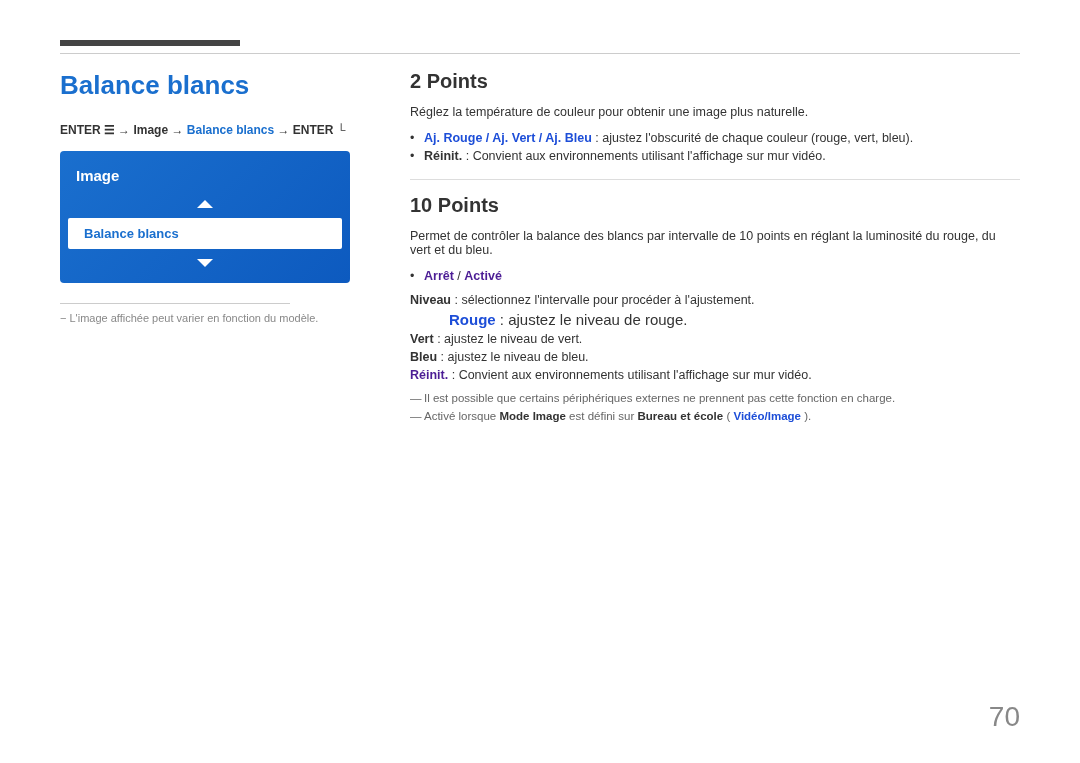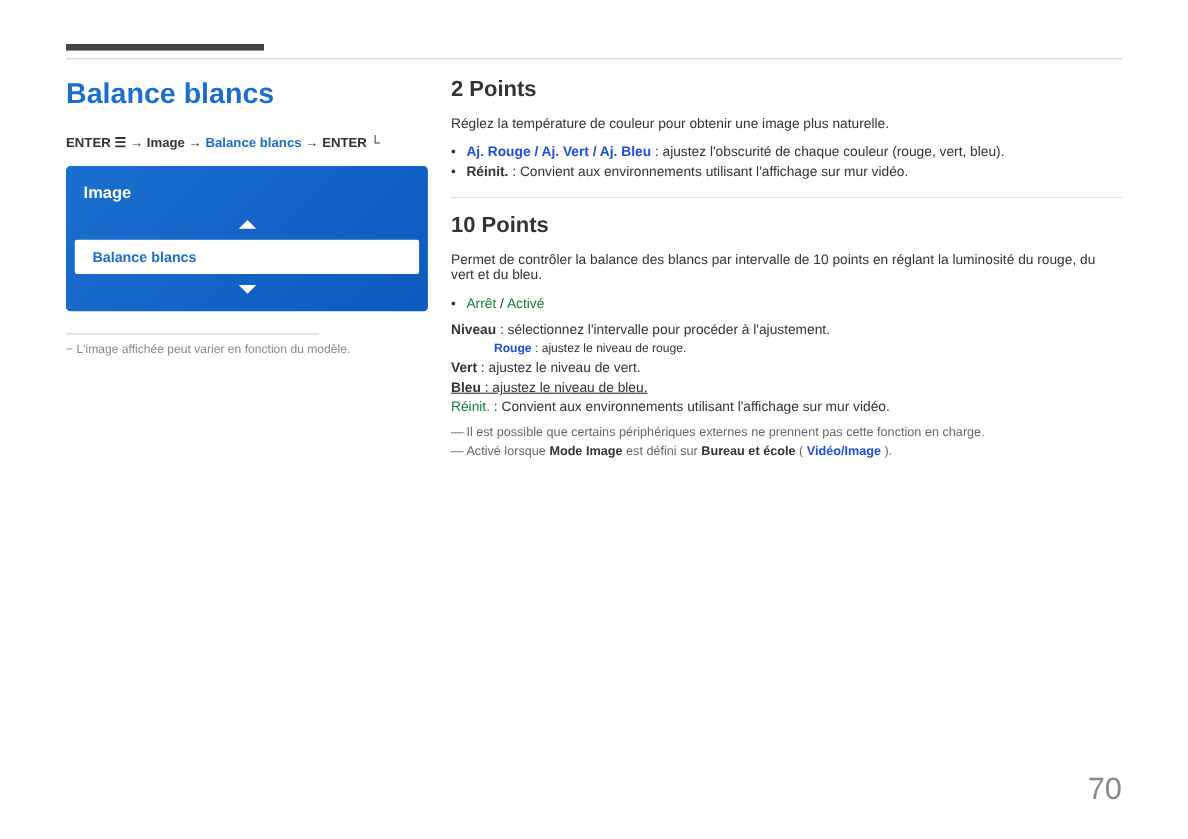--- a/index.html
+++ b/index.html
@@ -54,21 +54,21 @@
       margin-bottom: 14px;
     }
 
     .menu-path .arrow { color: #333; font-weight: bold; }
     .menu-path .highlight { color: #1a6fce; font-weight: bold; }
 
     .nav-box {
       background: linear-gradient(135deg, #1a6fce 0%, #0d5abf 100%);
       border-radius: 4px;
       padding: 10px 0;
-      width: 329px;
+      width: 290px;
     }
 
     .nav-box-title {
       color: #fff;
       font-size: 15px;
       font-weight: bold;
       padding: 6px 16px 10px;
     }
 
     .nav-up-btn {
@@ -147,21 +147,21 @@
 
     .bullet-list li::before {
       content: '•';
       position: absolute;
       left: 0;
       color: #333;
     }
 
     .bold-blue { font-weight: bold; color: #1d4ed8; }
     .bold-black { font-weight: bold; color: #333; }
-    .bold-orange { font-weight: normal; color: #15803d; }
+    .bold-orange { font-weight: bold; color: #4c1d95; }
 
     .section-divider {
       height: 1px;
       background: #ddd;
       margin: 14px 0;
     }
 
     .inline-note {
       font-size: 11.5px;
       color: #666;
@@ -248,29 +248,29 @@
       <span class="bold-orange">Arrêt</span>
       <span> / </span>
       <span class="bold-orange">Activé</span>
     </li>
   </ul>
 
   <p style="font-size:12.5px; margin: 2px 0;">
     <span class="bold-black">Niveau</span>
     <span> : sélectionnez l'intervalle pour procéder à l'ajustement.</span>
   </p>
-  <p style="font-size:11px; margin: 4px 0; padding-left: 39px;">
+  <p style="font-size:15px; margin: 4px 0; padding-left: 39px;">
     <span class="bold-blue">Rouge</span>
     <span> : ajustez le niveau de rouge.</span>
   </p>
   <p style="font-size:12.5px; margin: 4px 0;">
     <span class="bold-black">Vert</span>
     <span> : ajustez le niveau de vert.</span>
   </p>
-  <p style="font-size:12.5px; margin: 4px 0; text-decoration: underline;">
+  <p style="font-size:12.5px; margin: 4px 0;">
     <span class="bold-black">Bleu</span>
     <span> : ajustez le niveau de bleu.</span>
   </p>
   <p style="font-size:12.5px; margin: 4px 0 10px 0;">
     <span class="bold-orange">Réinit.</span>
     <span>: Convient aux environnements utilisant l'affichage sur mur vidéo.</span>
   </p>
 
   <div class="inline-note">
     <span>Il est possible que certains périphériques externes ne prennent pas cette fonction en charge.</span>

